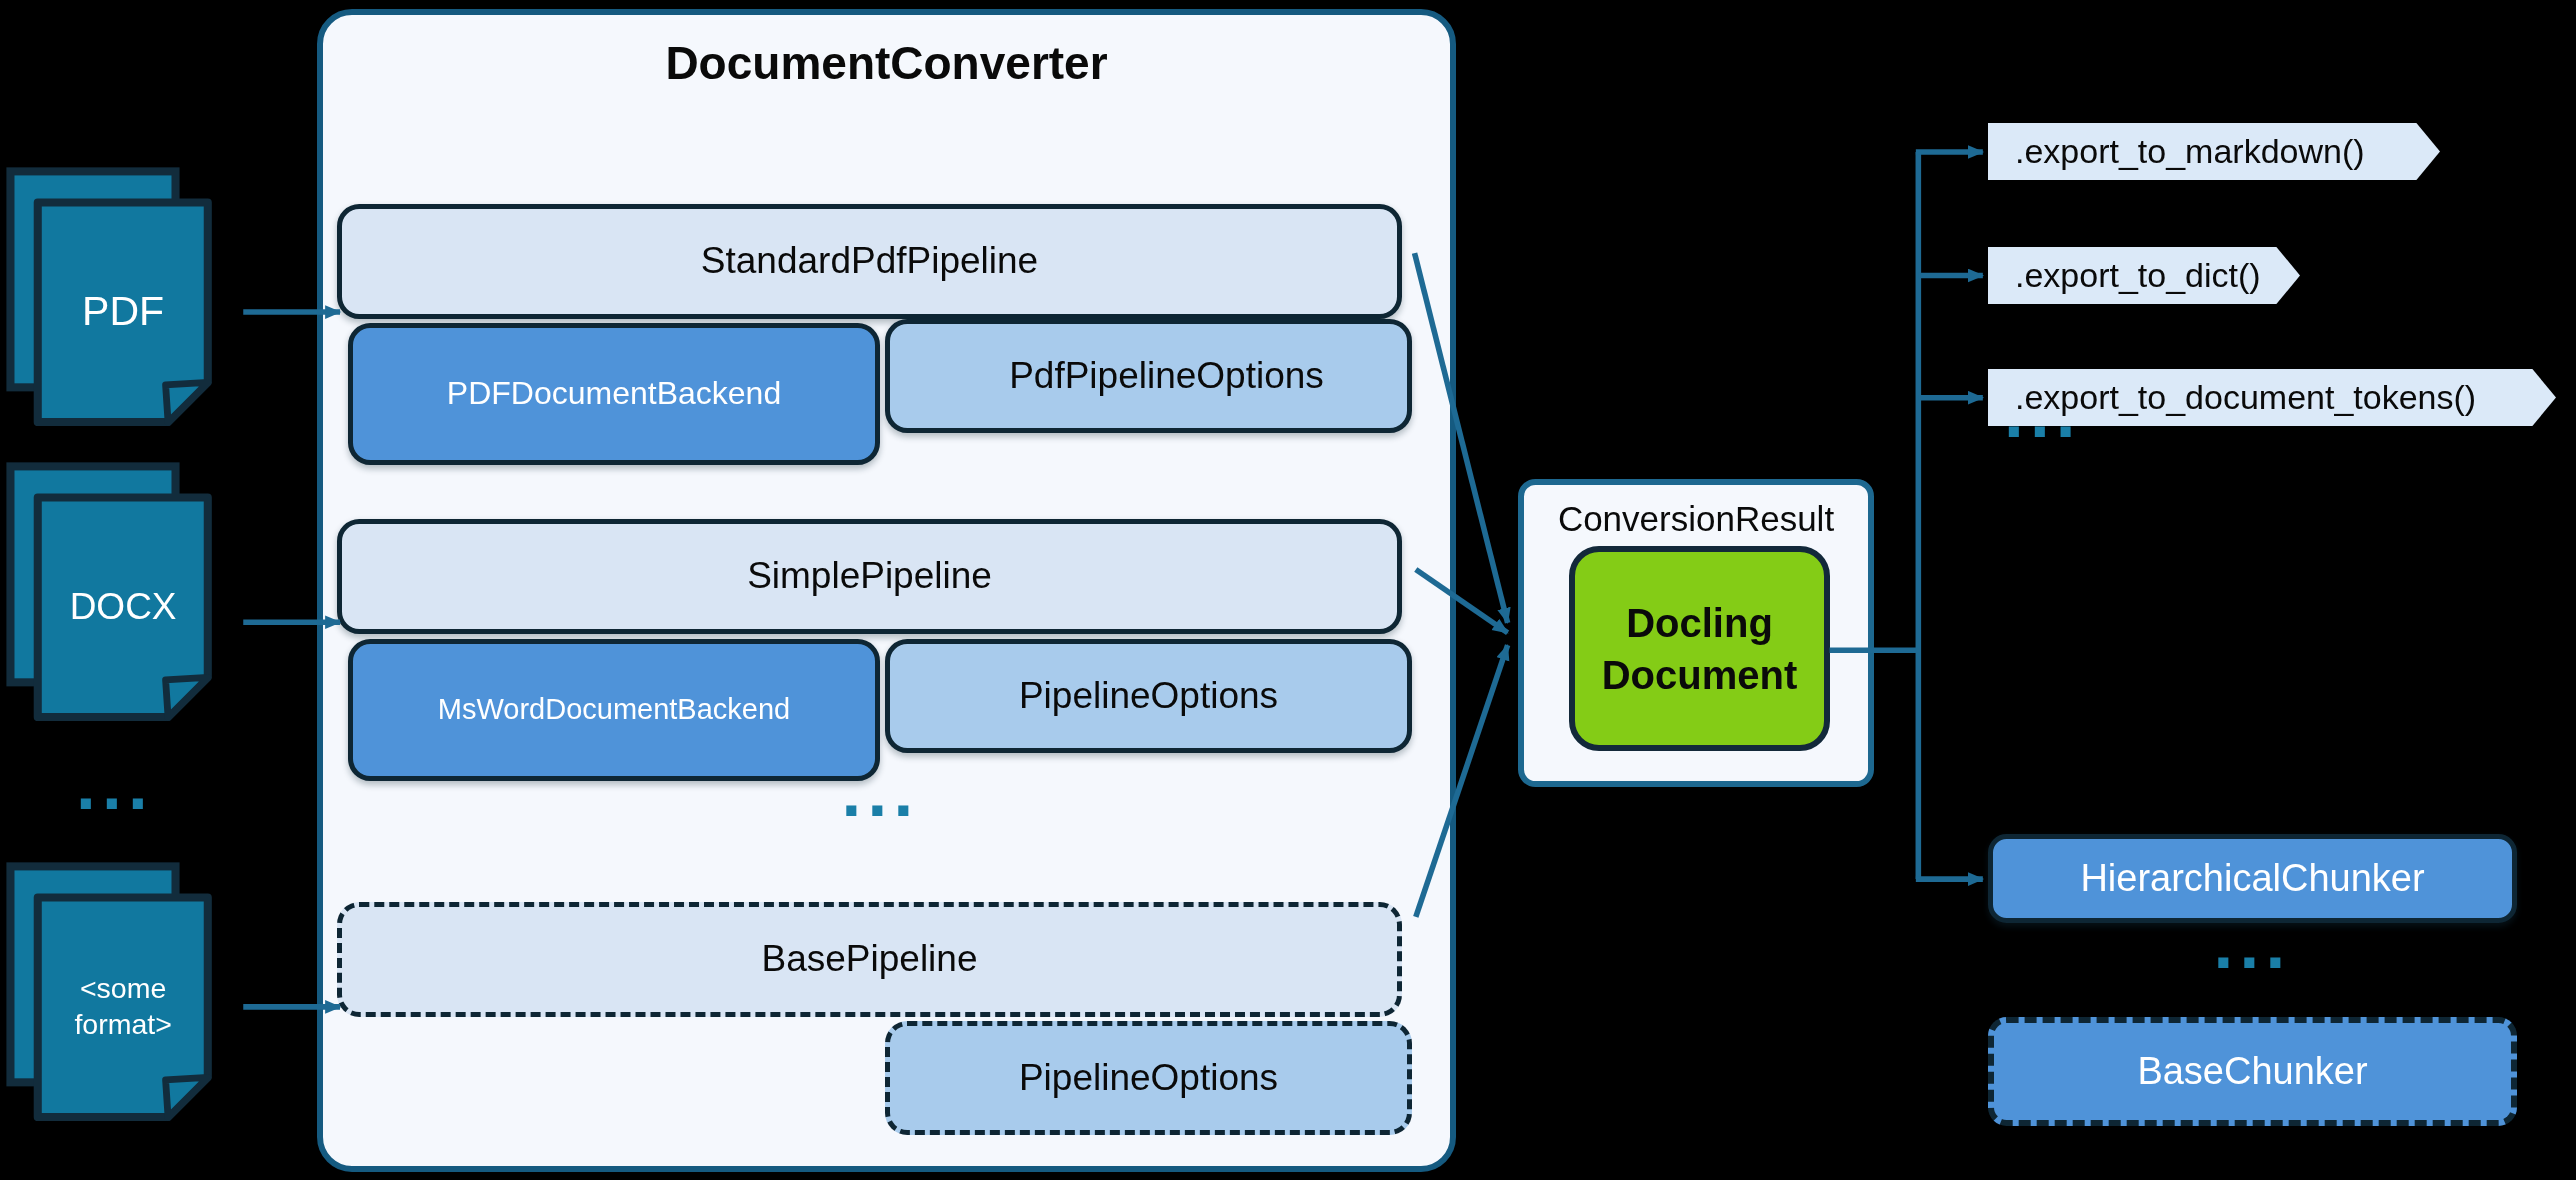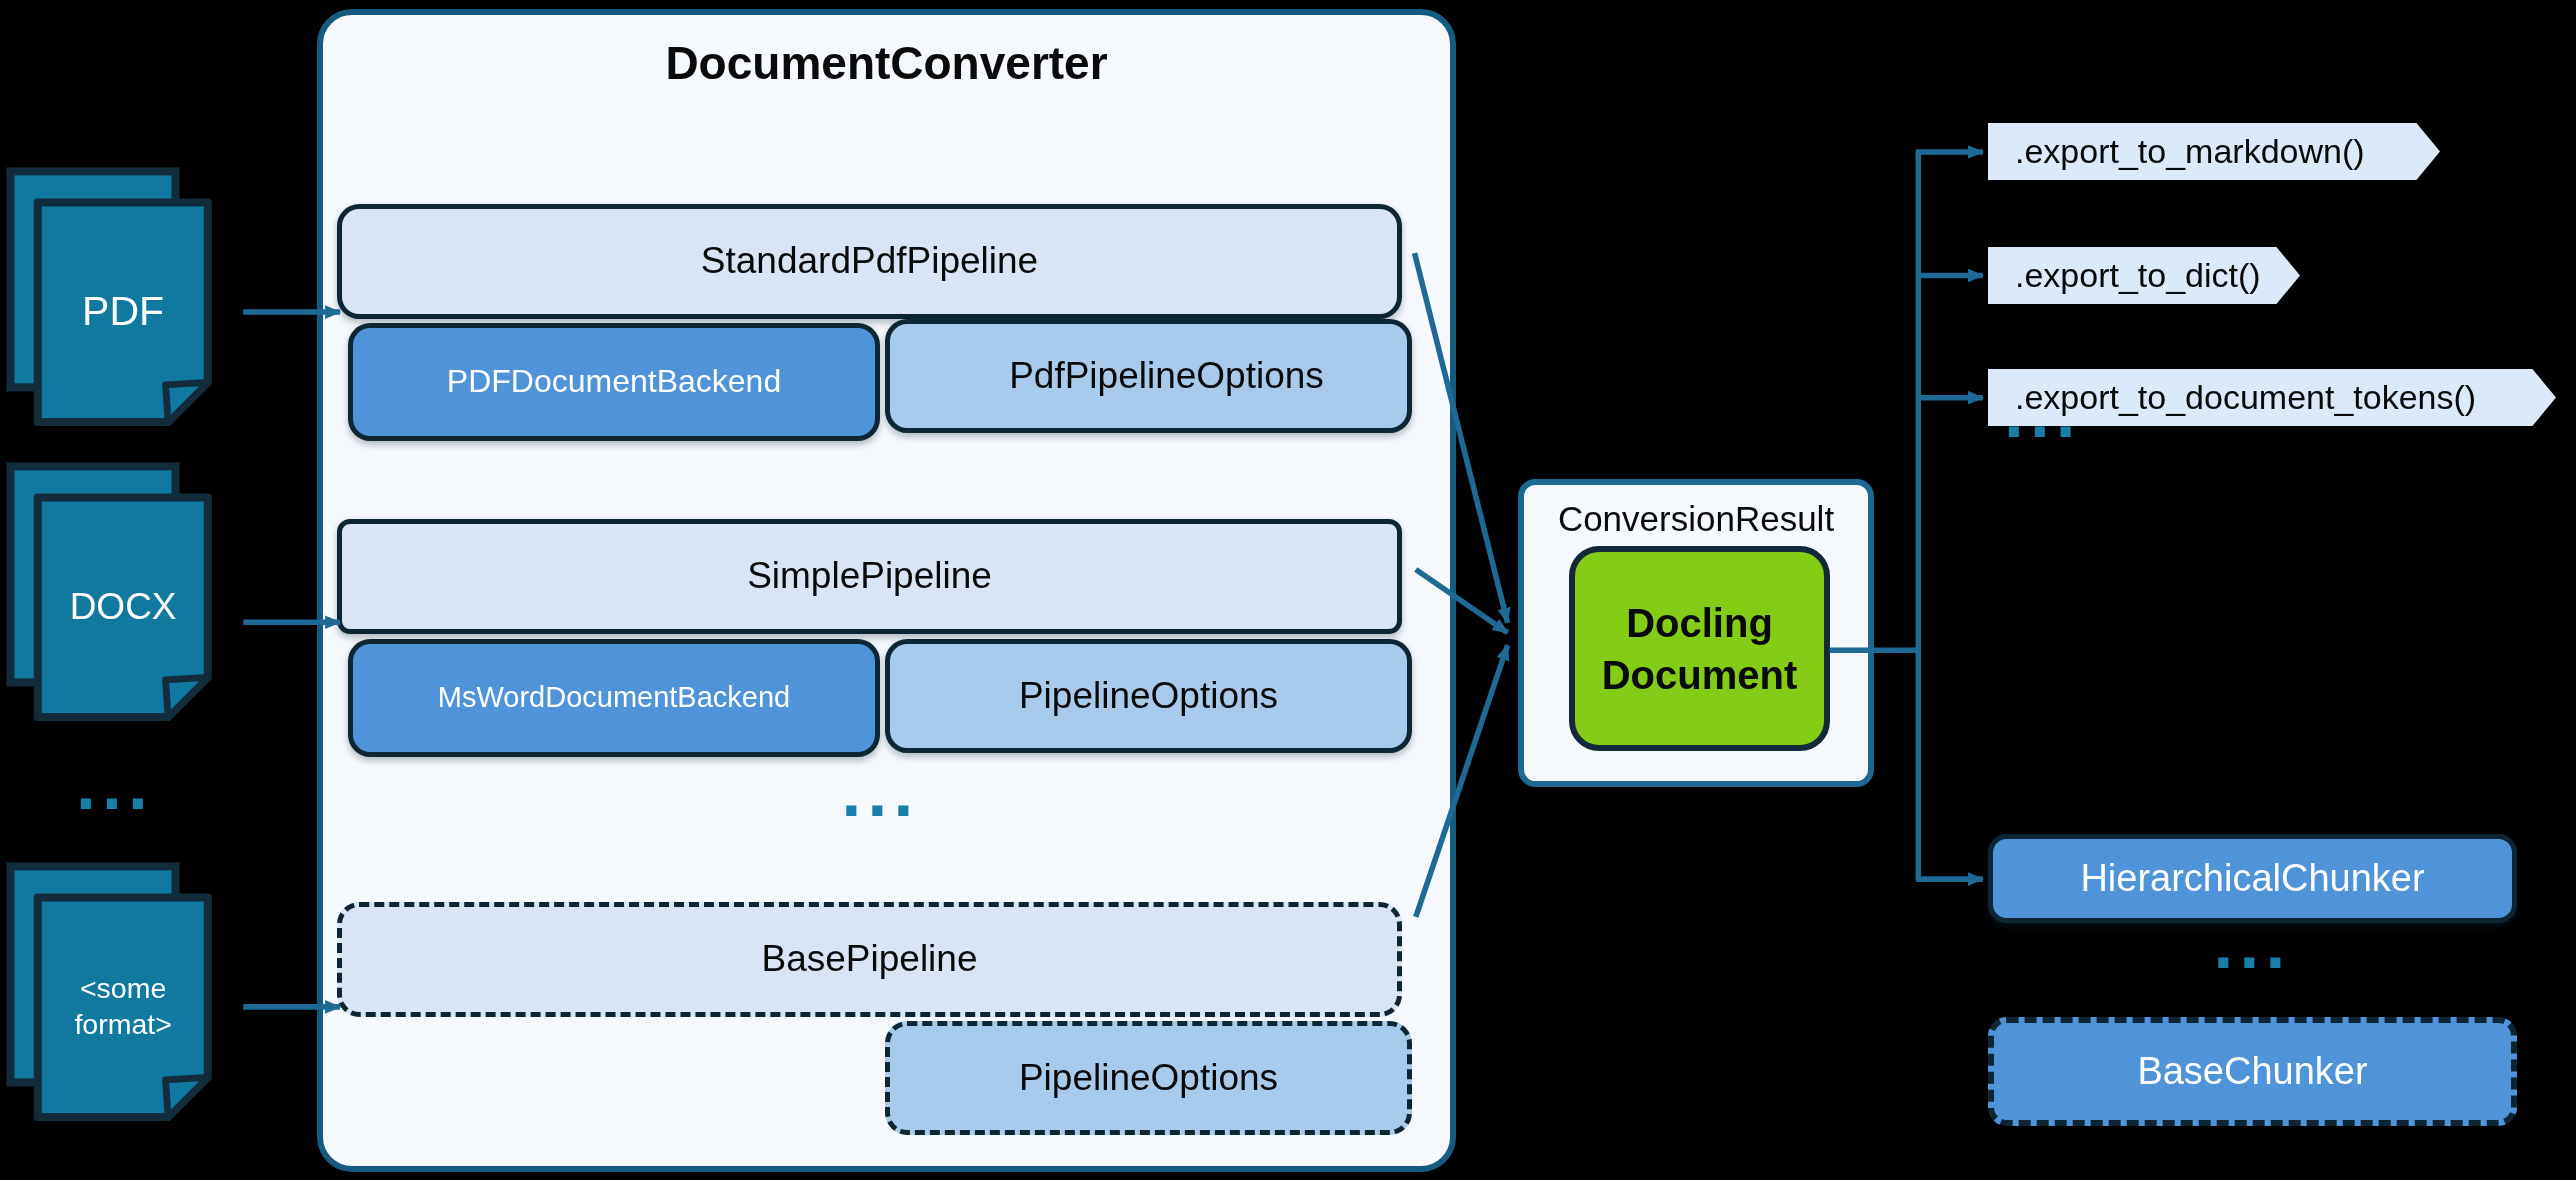--- a/index.html
+++ b/index.html
@@ -31,24 +31,24 @@
   }
   .converter-title{
     position:absolute;left:0;top:21px;width:100%;text-align:center;
     font-size:46px;font-weight:bold;color:#0a0a0a;
   }
   .pl-box{
     position:absolute;box-sizing:border-box;border:5.6px solid #0e2634;border-radius:22.3px;
     box-shadow:0 3.7px 6.2px rgba(14,38,52,.28);
   }
   .pipeline{left:14px;width:1065px;height:115px;background:#d9e5f4;color:#0a0a0a;font-size:37px;}
-  .backend {left:25px;width:532px;height:118px;background:#4f93d9;color:#ffffff;}
+  .backend {left:25px;width:532px;height:142px;background:#4f93d9;color:#ffffff;}
   .options {left:562px;width:527px;height:114px;background:#a8cbec;color:#0a0a0a;font-size:37px;}
   .g1.pipeline{top:189px;} .g1.backend{top:308px;}  .g1.options{top:304px;padding-left:36px;}
-  .g2.pipeline{top:504px;border-radius:13px;} .g2.backend{top:624px;} .g2.options{top:624px;}
+  .g2.pipeline{top:504px;} .g2.backend{top:624px;} .g2.options{top:624px;}
   .g3.pipeline{top:887px;}.g3.backend{top:1006px;} .g3.options{top:1006px;}
   .g1.backend{font-size:32px;}
   .g2.backend,.g3.backend{font-size:29px;}
   .dashed{border-style:dashed;box-shadow:none;}
 
   
   .dots{
     color:#1a7fa8;font-weight:bold;font-size:71px;letter-spacing:6.2px;
     line-height:87px;height:87px;text-align:center;
   }

